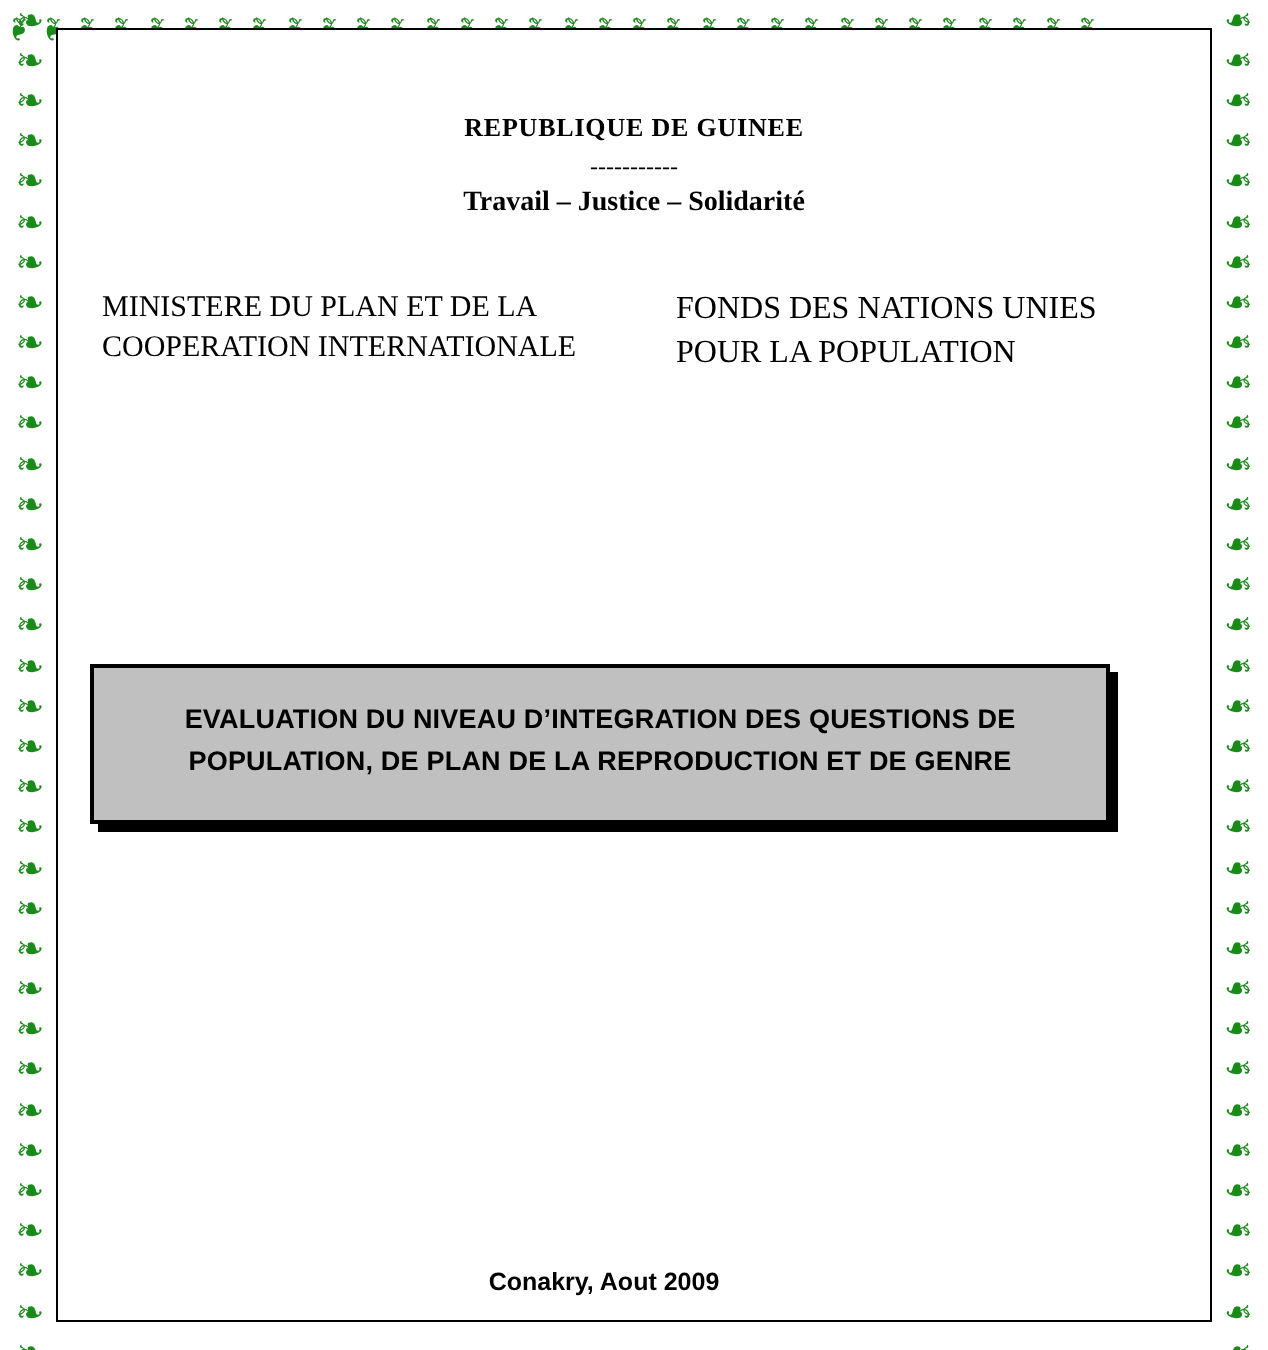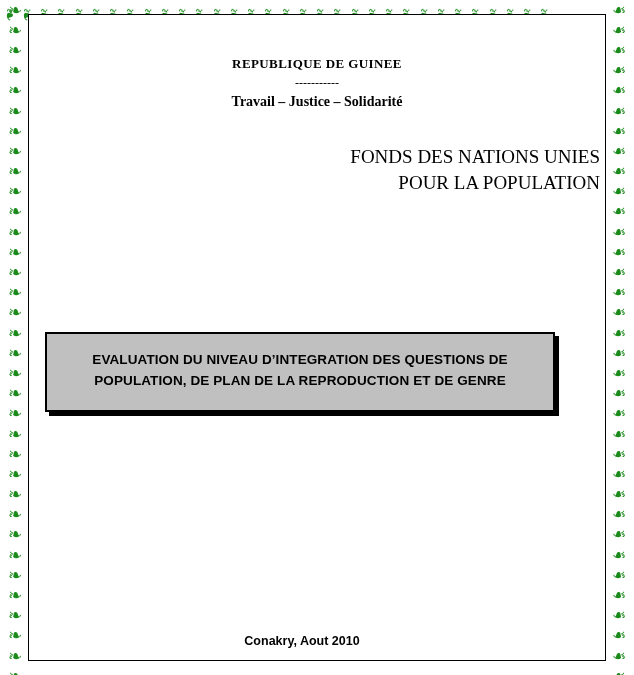--- a/index.html
+++ b/index.html
@@ -127,27 +127,27 @@
     left: 23px;
     top: 0;
     width: 260px;
     font-size: 15px;
     font-variant: small-caps;
     line-height: 1.35;
     text-align: left;
   }
   .ministry-right {
     position: absolute;
-    left: 322px;
+    left: 310px;
     top: 0;
     width: 250px;
-    font-size: 19px;
+    font-size: 16px;
     font-variant: small-caps;
     line-height: 1.35;
-    text-align: right;
+    text-align: left;
   }
 
   .title-box {
     position: absolute;
     left: 17px;
     top: 318px;
     width: 510px;
     background: #c0c0c0;
     border: 2px solid #000000;
     box-shadow: 4px 4px 0 #000000;
@@ -292,24 +292,25 @@
 
   <div class="content">
 
     <div class="republic-title">REPUBLIQUE DE GUINEE</div>
 
     <div class="dashes">-----------</div>
 
     <div class="motto">Travail – Justice – Solidarité</div>
 
     <div class="ministries">
+      <div class="ministry-left">MINISTERE DU PLAN ET DE LA COOPERATION INTERNATIONALE</div>
       <div class="ministry-right">FONDS DES NATIONS UNIES POUR LA POPULATION</div>
     </div>
 
     <div class="title-box">
       <div class="title-box-text">EVALUATION DU NIVEAU D’INTEGRATION DES QUESTIONS DE</div>
       <div class="title-box-text">POPULATION, DE PLAN DE LA REPRODUCTION ET DE GENRE</div>
     </div>
 
-    <div class="place-date">Conakry, Aout 2010</div>
+    <div class="place-date">Conakry, Aout 2009</div>
 
   </div>
 </div>
 
 </body></html>

